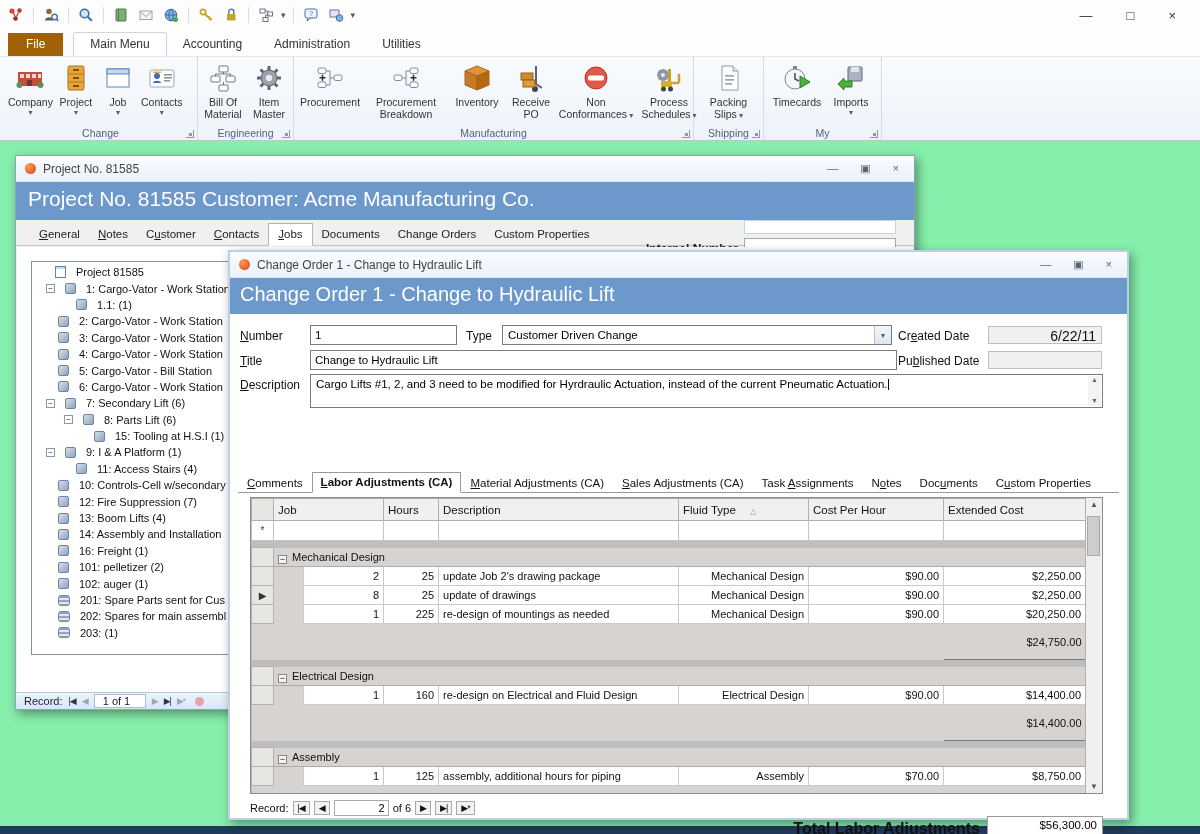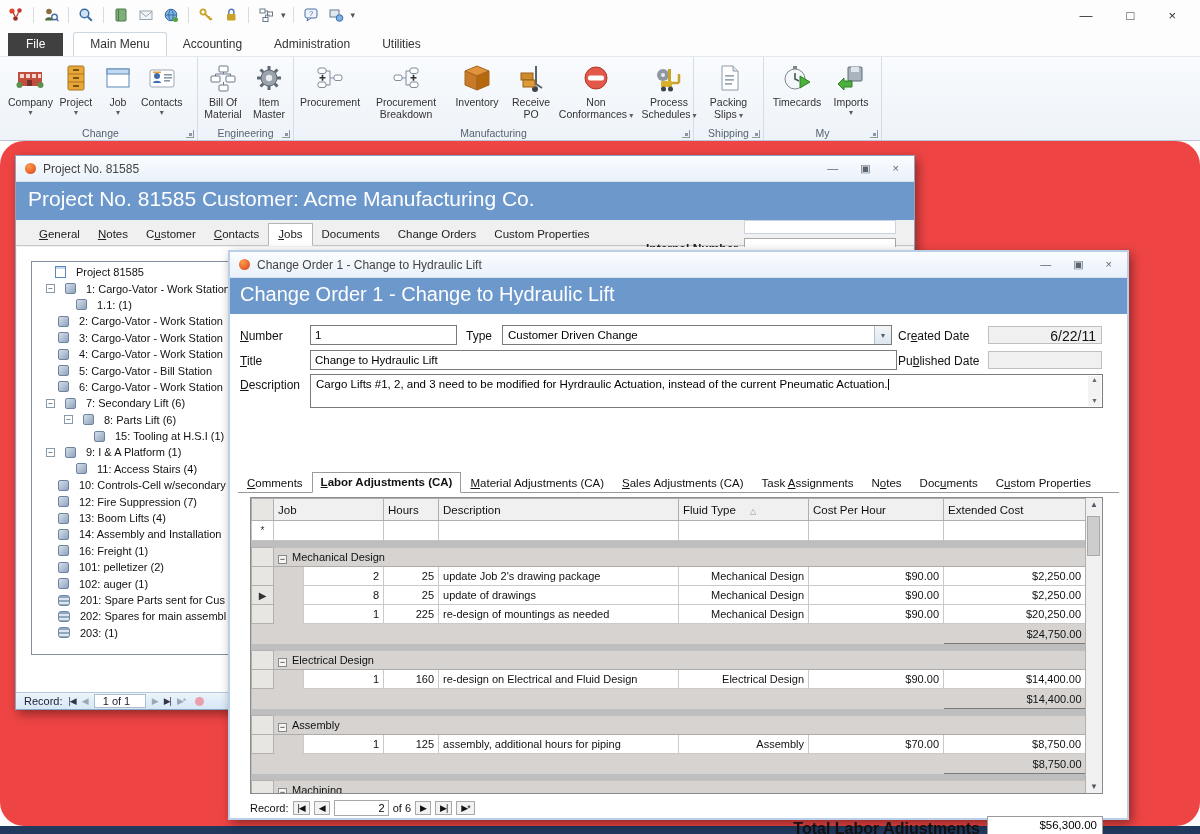--- a/index.html
+++ b/index.html
@@ -13,39 +13,39 @@
   .qat .qbtn { width:20px; height:20px; display:flex; align-items:center; justify-content:center; }
   .qat svg { width:16px; height:16px; }
   .qsep { width:1px; height:16px; background:#d8dde3; margin:0 2px; }
   .qdrop { font-size:9px; color:#555; }
   .mainctl { margin-left:auto; display:flex; gap:34px; padding-right:24px; color:#333; font-size:13px; }
   .mainctl span { cursor:default; }
 
   
   .ribbon-tabs { height:26px; display:flex; align-items:flex-end; padding-left:8px; background:#fdfdfd; }
   .rtab { padding:4px 16px 5px; font-size:12px; color:#333; }
-  .rtab.file { background:#404040; color:#fff; padding:4px 18px 5px; margin-right:10px; }
+  .rtab.file { background:#a16207; color:#fff; padding:4px 18px 5px; margin-right:10px; }
   .rtab.active { background:#ffffff; border:1px solid #cbd6e2; border-bottom:none; border-radius:3px 3px 0 0; }
 
   
   .ribbon { height:85px; background:linear-gradient(#f9fbfd,#eef3f9); border-top:1px solid #e2e8f0; border-bottom:1px solid #b9c6d5; display:flex; padding-left:4px; }
   .rgroup { position:relative; border-right:1px solid #d5dce5; padding:2px 2px 16px; display:flex; }
   .rbtns { display:flex; align-items:flex-start; }
   .rbtn { display:flex; flex-direction:column; align-items:center; padding:3px 2px; min-width:42px; }
   .rbtn .ricon { width:32px; height:32px; display:flex; align-items:center; justify-content:center; }
   .rbtn .ricon svg { width:30px; height:30px; }
   .rbtn .rtext { font-size:10.5px; color:#333; text-align:center; line-height:1.15; margin-top:2px; }
   .rbtn .drop { font-size:8px; color:#55606c; display:block; line-height:1; margin-top:1px; }
   .rbtn .drop.inline { display:inline; margin-left:2px; }
   .glabel { position:absolute; left:0; right:0; bottom:1px; font-size:10.5px; color:#55626f; text-align:center; }
   .launcher { position:absolute; right:3px; bottom:2px; width:8px; height:8px; border-right:1px solid #8a98a8; border-bottom:1px solid #8a98a8; }
   .launcher:before { content:""; position:absolute; right:1px; bottom:1px; width:3px; height:3px; background:#8a98a8; }
 
   
-  .mdi { position:absolute; left:0; top:141px; width:1200px; height:685px; background:#ef4444;border-radius:24px; }
+  .mdi { position:absolute; left:0; top:141px; width:1200px; height:685px; background:#86efac; }
   .bottom-strip { position:absolute; left:0; top:826px; width:1200px; height:8px; background:#20395d; }
 
   .win { position:absolute; background:#f0f0f0; box-shadow:3px 4px 10px rgba(0,0,0,.4); }
   .wtitle { height:26px; background:linear-gradient(#fbfdff,#e9f1fa); display:flex; align-items:center; padding:0 9px; gap:7px; border-bottom:1px solid #d7e2ee; }
   .wdot { width:11px; height:11px; border-radius:50%; background:radial-gradient(circle at 35% 30%, #ff9a4a, #d8411f); }
   .wtext { font-size:12px; color:#444; flex:1; }
   .wctl { display:flex; gap:22px; color:#5a6470; font-size:11px; padding-right:6px; }
   .bluehead { background:#6d98cc; color:#fff; }
 
   
@@ -96,21 +96,21 @@
   .grid .sel { background:#e8e6e3; border:1px solid #b4b1ae; padding:0; text-align:center; font-size:10px; color:#333; }
   .grid .hrow td { background:#f0f0f0; border:1px solid #b0b0b0; height:22px; font-size:11.5px; }
   .grid .hrow .sel { background:#e8e6e3; }
   .sorttri { font-size:8px; color:#999; margin-left:14px; }
   .grid .nrow td { background:#fff; border:1px solid #c6c4c2; height:20px; }
   .grid .gap td { background:#bebebe; border:none; height:7px; }
   .grid .grow td.gname { background:#d6d3d0; border-top:1px solid #c2bfbc; border-bottom:1px solid #aeaba8; height:18px; }
   .gbox { display:inline-block; width:9px; height:9px; border:1px solid #888; background:#f5f5f5; font-size:9px; line-height:7px; text-align:center; margin-right:5px; vertical-align:-1px; }
   .grid .drow td.c { background:#fff; border:1px solid #ccc9c6; }
   .grid .drow td.ind, .grid .srow td.ind { background:#d6d3d0; border:none; }
-  .grid .srow td { background:#d6d3d0; border:none; height:20px;margin-top:44px; }
+  .grid .srow td { background:#d6d3d0; border:none; height:36px;margin-top:44px; }
   .grid .srow td.subval { border-top:1px solid #7a7a7a; border-bottom:1px solid #7a7a7a; background:#d6d3d0; }
   .r { text-align:right; } .l { text-align:left; }
   .gscroll { position:absolute; right:0; top:0; bottom:0; width:17px; background:#f0f0f0; border-left:1px solid #b0b0b0; display:flex; flex-direction:column; align-items:center; justify-content:space-between; font-size:8px; color:#556; padding:2px 0; }
   .gthumb { position:absolute; right:2px; top:18px; width:13px; height:40px; background:#cdcdcd; border:1px solid #a9a9a9; }
 
   .corec { position:absolute; left:20px; top:486px; display:flex; align-items:center; font-size:11px; gap:4px; color:#111; }
   .corec .nbtn { border:1px solid #a9a9a9; background:#f2f2f2; font-size:9px; padding:1px 4px; letter-spacing:-1px; }
   .recin { width:55px; height:16px; border:1px solid #a9a9a9; background:#fff; text-align:right; font-size:11px; padding:0 3px; }
   .tot-label { position:absolute; left:480px; top:506px; width:270px; text-align:right; font-size:16px; font-weight:bold; color:#111; }
   .tot-box { position:absolute; left:757px; top:502px; width:116px; height:20px; background:#fff; border:1px solid #9a9a9a; text-align:right; font-size:11.5px; padding:2px 5px; }

